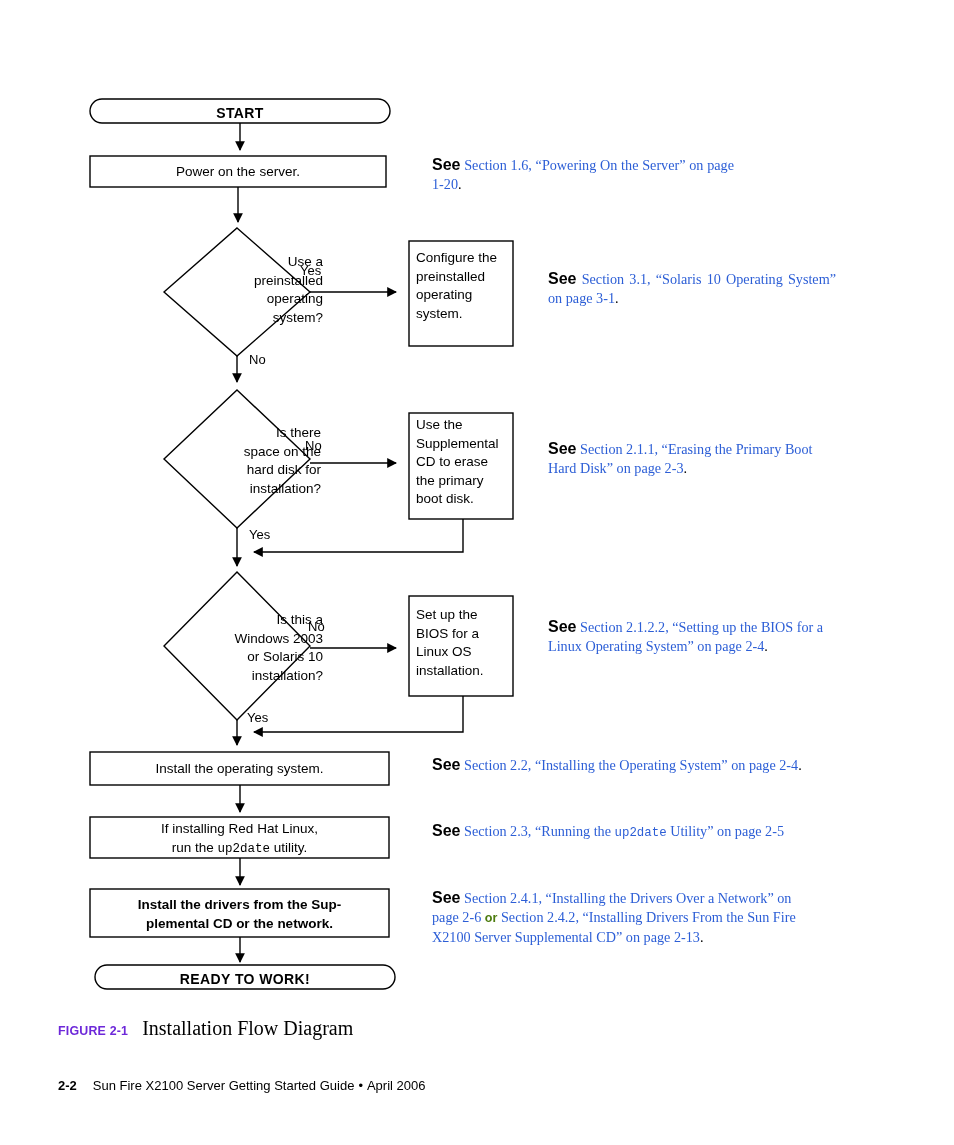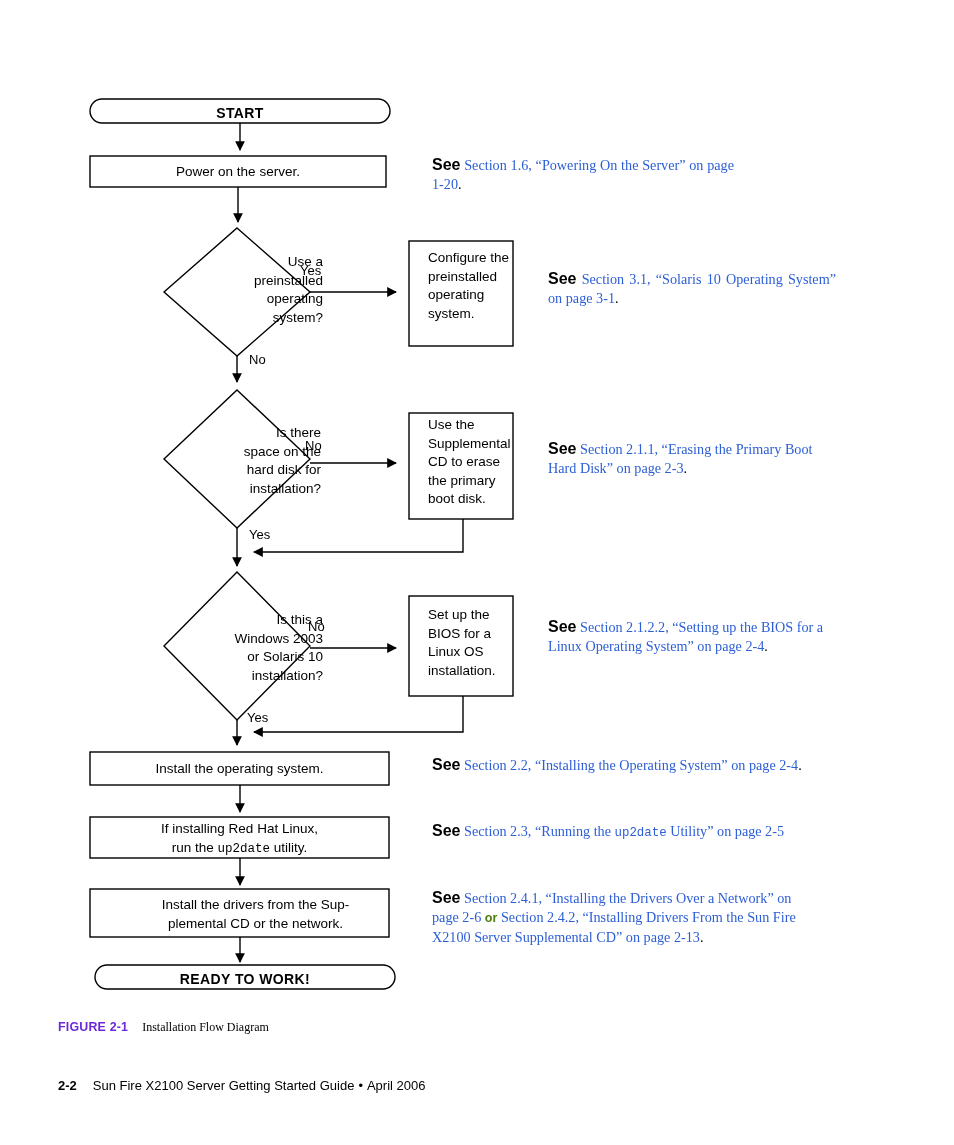--- a/index.html
+++ b/index.html
@@ -44,21 +44,20 @@
     font-weight: bold;
     font-size: 14px;
     text-align: center;
     letter-spacing: 0.4px;
   }
   .process-label {
     text-align: center;
   }
   .sidebox-label {
     text-align: left;
-    margin-left: 12px;
   }
   .decision-label {
     text-align: right;
   }
   .branch-label {
     position: absolute;
     font-size: 13px;
     font-family: "Liberation Sans", sans-serif;
     color: #000;
   }
@@ -106,21 +105,21 @@
   }
   #caption .fig-num {
     font-family: "Liberation Sans", sans-serif;
     font-weight: bold;
     font-size: 12.4px;
     color: #6d28d9;
     letter-spacing: 0.2px;
   }
   #caption .fig-title {
     font-family: "Liberation Serif", serif;
-    font-size: 12px;
+    font-size: 20px;
     color: #000;
     margin-left: 14px;
   }
 
   
   #footer {
     position: absolute;
     left: 58px;
     top: 1078px;
     width: 800px;
@@ -238,21 +237,21 @@
 
   <div class="node-text sidebox-label" style="left:416px; top:606px; width:98px;">Set up the
 BIOS for a
 Linux OS
 installation.</div>
 
   <div class="node-text process-label" style="left:90px; top:760px; width:299px;">Install the operating system.</div>
 
   <div class="node-text process-label" style="left:90px; top:820px; width:299px;"><span>If installing Red Hat Linux,</span><br><span>run the </span><span class="mono">up2date</span><span> utility.</span></div>
 
-  <div class="node-text process-label" style="left:106px; top:896px; width:299px;">Install the drivers from the Sup-
+  <div class="node-text process-label" style="left:90px; top:896px; width:299px;font-weight:bold;">Install the drivers from the Sup-
 plemental CD or the network.</div>
 
   <div class="node-text terminal-label" style="left:95px; top:970px; width:300px;">READY TO WORK!</div>
 
   <div class="xref justify" style="left:432px; top:155px; width:302px;"><span class="see">See</span> <span>Section 1.6, “Powering On the Server” on page 1-20</span><span class="dot">.</span></div>
 
   <div class="xref justify" style="left:548px; top:269px; width:288px;"><span class="see">See</span> <span>Section 3.1, “Solaris 10 Operating System” on page 3-1</span><span class="dot">.</span></div>
 
   <div class="xref" style="left:548px; top:439px; width:296px;"><span class="see">See</span> <span>Section 2.1.1, “Erasing the Primary Boot Hard Disk” on page 2-3</span><span class="dot">.</span></div>
 

